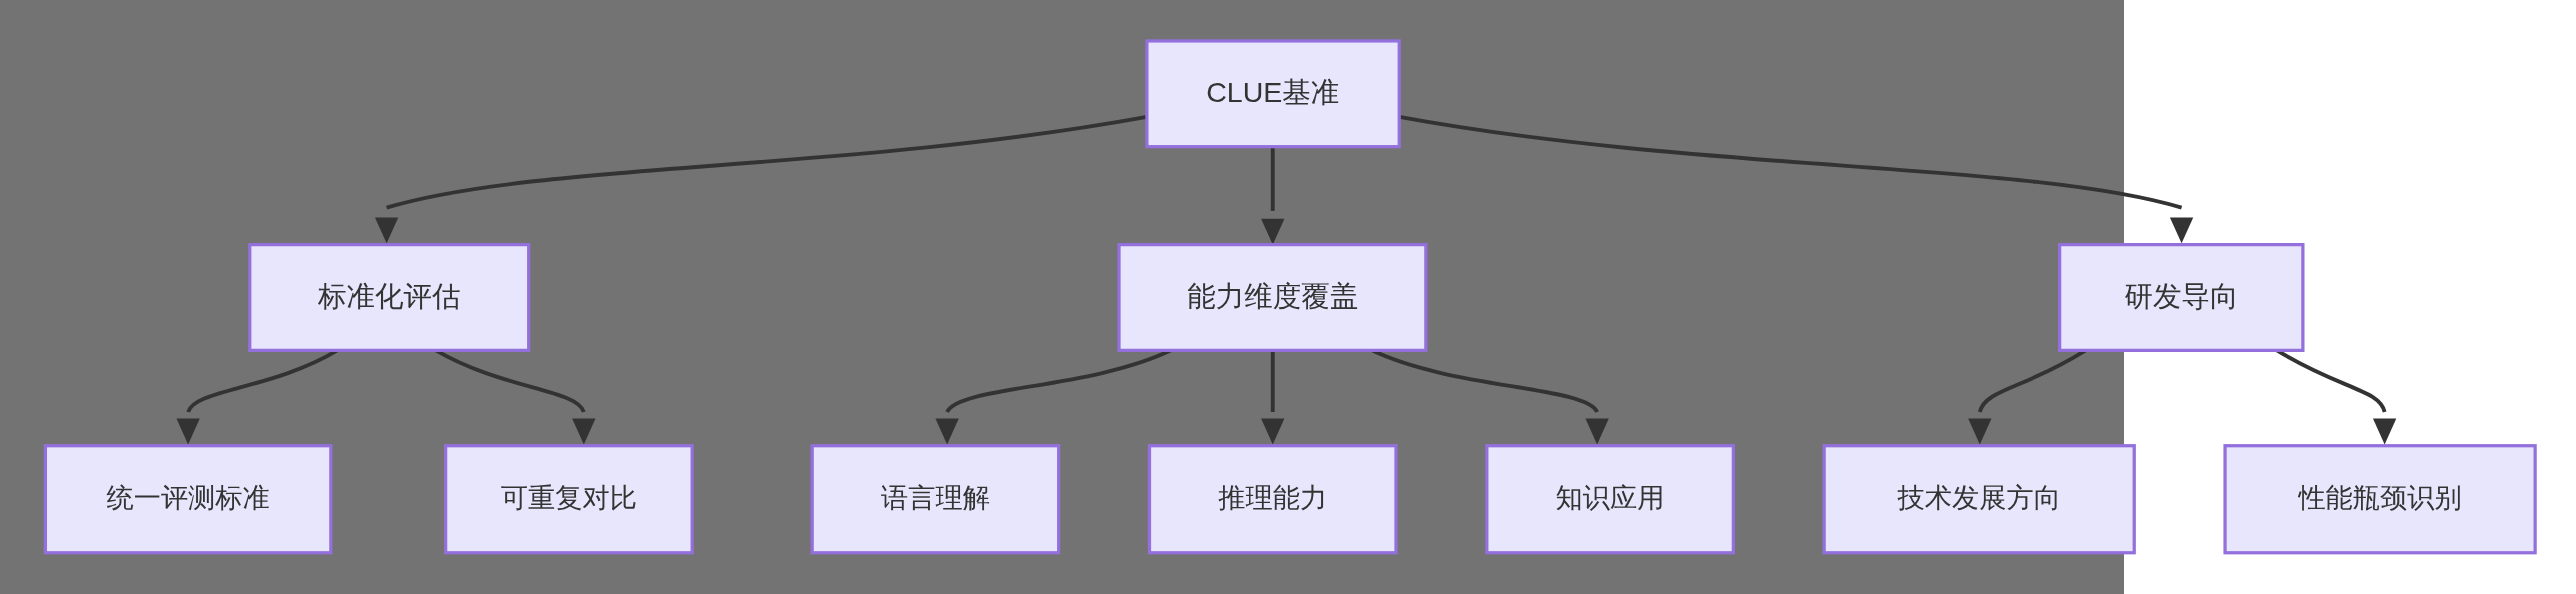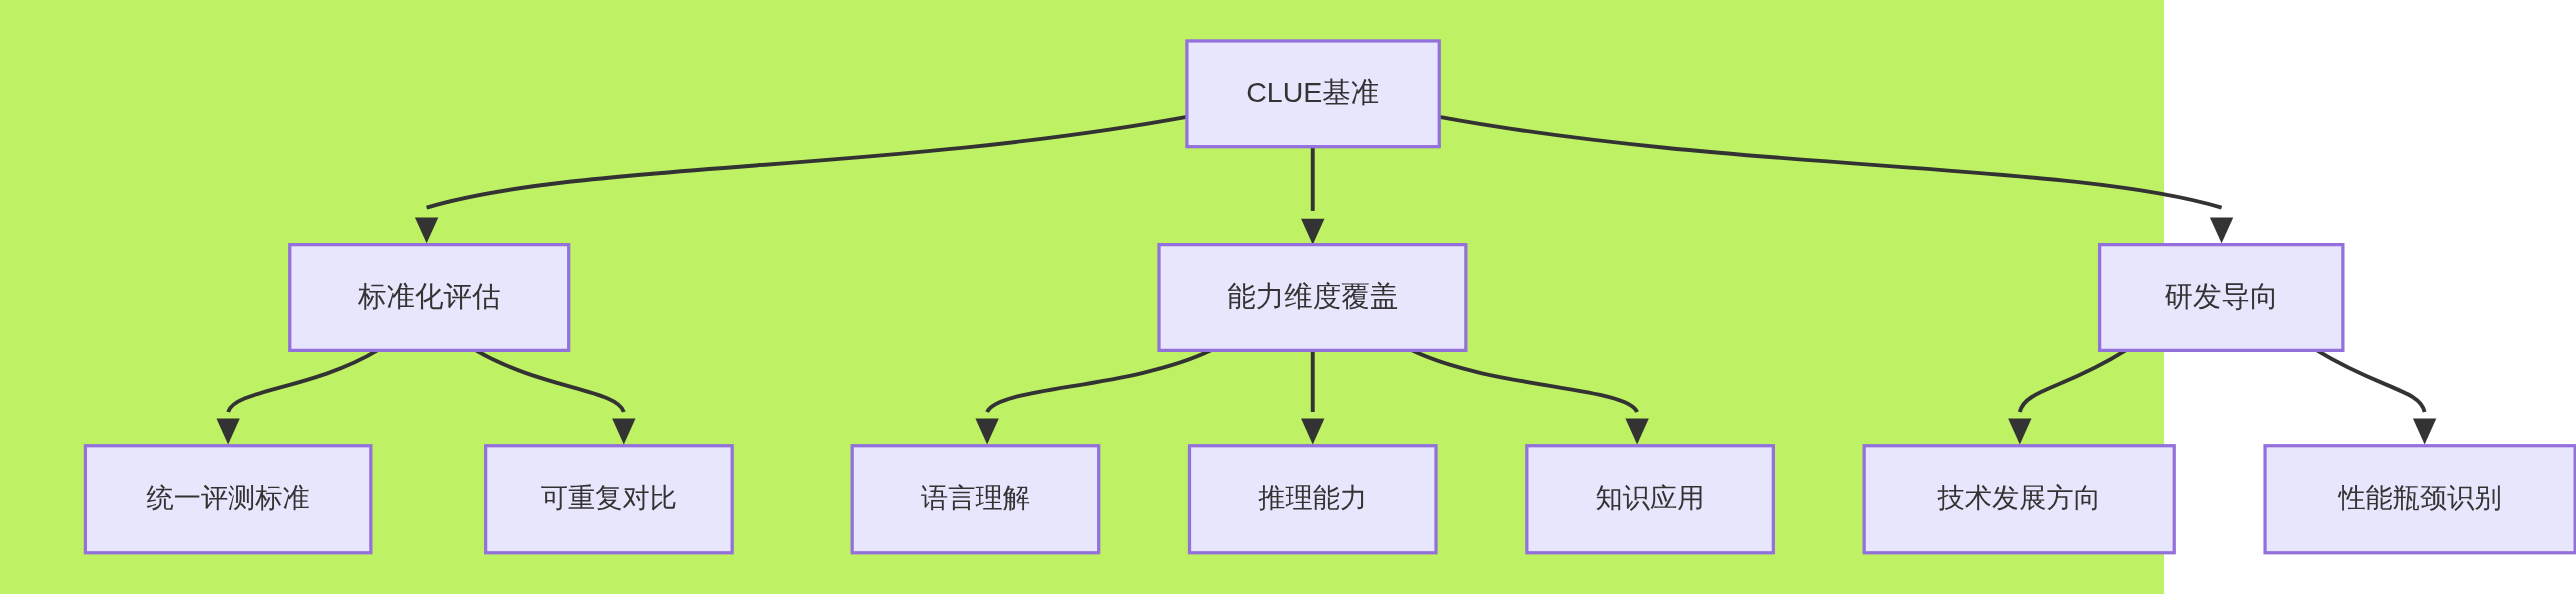--- a/index.html
+++ b/index.html
@@ -10,22 +10,21 @@
   body {
     width: 2576px;
     height: 595px;
     font-family: "Liberation Sans", "DejaVu Sans", sans-serif;
     overflow: hidden;
   }
   #diagram-root {
     position: relative;
     width: 2124px;
     height: 595px;
-    background: #bef264;
-    padding-left: 40px;
+    background: #737373;
   }
   svg#flow {
     display: block;
     width: 2576px;
     height: 595px;
   }
   .node-rect {
     fill: #e8e6fc;
     stroke: #9370db;
     stroke-width: 5;

